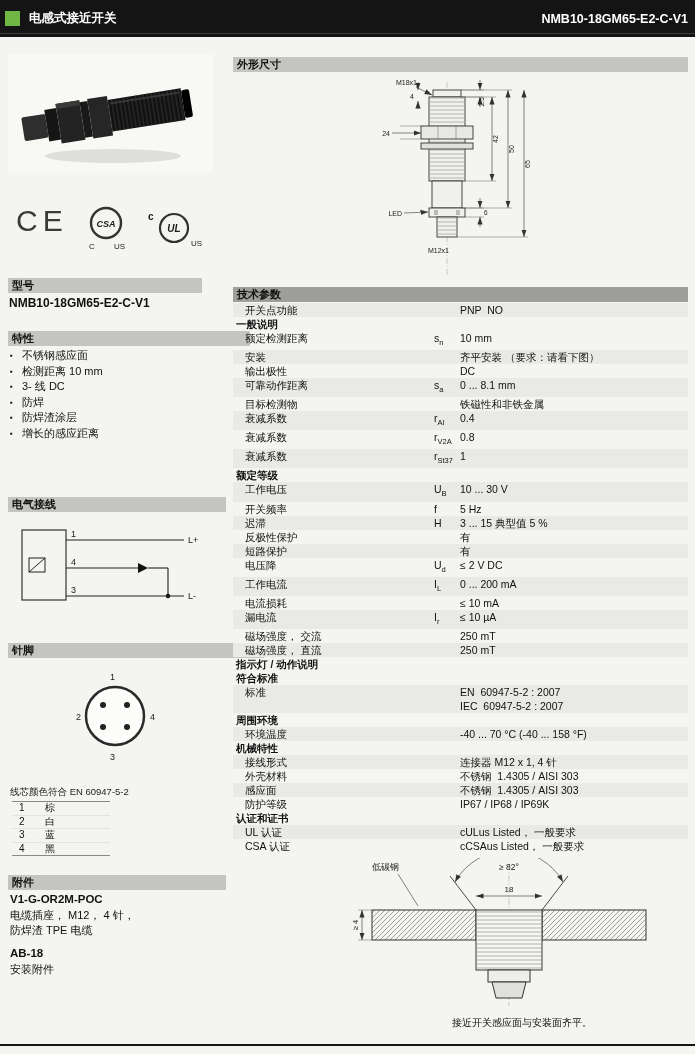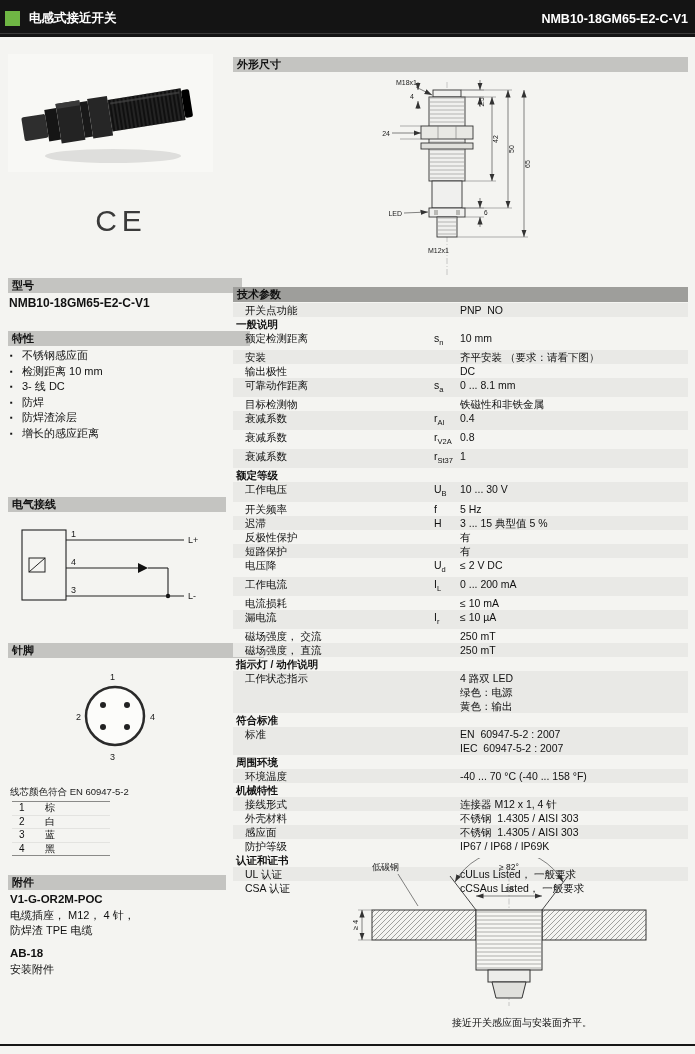--- a/index.html
+++ b/index.html
@@ -65,37 +65,37 @@
       <rect x="50" y="42" width="24" height="5" fill="#3a3a3a"></rect>
       <rect x="74" y="44" width="8" height="36" fill="#191919"></rect>
       <rect x="82" y="42" width="20" height="40" fill="#262626"></rect>
       <rect x="102" y="46" width="74" height="32" fill="#101010"></rect>
       <rect x="102" y="46" width="74" height="32" fill="url(#pthr)" opacity="0.8"></rect>
       <rect x="176" y="48" width="8" height="28" rx="2" fill="#000"></rect>
       <line x1="104" y1="50" x2="174" y2="50" stroke="#4a4a4a" stroke-width="2" opacity="0.6"></line>
     </g>
   </svg>
 
-  <div class="abs" style="left:16px;top:204px;width:210px;height:50px;display:flex;align-items:center;gap:16px;flex-direction:column;">
+  <div class="abs" style="left:16px;top:204px;width:210px;height:50px;display:flex;gap:16px;">
     <span style="font-size:30px;color:#3a3a3a;letter-spacing:5px;">CE</span>
     <svg width="46" height="48" viewBox="0 0 46 48">
       <circle cx="22" cy="19" r="15" fill="none" stroke="#333" stroke-width="2.4"></circle>
       <text x="22" y="23" font-size="9" font-weight="bold" font-style="italic" text-anchor="middle">CSA</text>
       <text x="5" y="45" font-size="8">C</text>
       <text x="30" y="45" font-size="8">US</text>
     </svg>
     <svg width="58" height="46" viewBox="0 0 58 46">
       <text x="2" y="16" font-size="10" font-weight="bold">c</text>
       <circle cx="28" cy="24" r="14" fill="none" stroke="#333" stroke-width="2.2"></circle>
       <text x="28" y="28" font-size="10" font-weight="bold" font-style="italic" text-anchor="middle">UL</text>
       <text x="45" y="42" font-size="8">US</text>
     </svg>
   </div>
 
-  <div class="secbar" style="left:8px;top:278px;width:234px;">型号</div>
+  <div class="secbar" style="left:8px;top:278px;width:194px;">型号</div>
   <div class="abs model-text" style="left:9px;top:296px;">NMB10-18GM65-E2-C-V1</div>
 
   <div class="secbar" style="left:8px;top:331px;width:242px;">特性</div>
   <div class="abs" style="left:10px;top:348px;width:214px;" id="features-list">
       <div class="feat">
         <span class="bullet">▪</span>
         <span>不锈钢感应面</span>
       </div>
       <div class="feat">
         <span class="bullet">▪</span>
@@ -337,25 +337,20 @@
         <div class="tc-label">磁场强度， 交流</div>
         <div class="tc-sym"></div>
         <div class="tc-val"><div>250 mT</div></div>
       </div>
       <div class="trow alt">
         <div class="tc-label">磁场强度， 直流</div>
         <div class="tc-sym"></div>
         <div class="tc-val"><div>250 mT</div></div>
       </div>
       <div class="trow thead">指示灯 / 动作说明</div>
-      <div class="trow alt">
-        <div class="tc-label">工作状态指示</div>
-        <div class="tc-sym"></div>
-        <div class="tc-val"><div>4 路双 LED</div><div>绿色：电源</div><div>黄色：输出</div></div>
-      </div>
       <div class="trow thead">符合标准</div>
       <div class="trow alt">
         <div class="tc-label">标准</div>
         <div class="tc-sym"></div>
         <div class="tc-val"><div>EN  60947-5-2 : 2007</div><div>IEC  60947-5-2 : 2007</div></div>
       </div>
       <div class="trow thead">周围环境</div>
       <div class="trow alt">
         <div class="tc-label">环境温度</div>
         <div class="tc-sym"></div>

